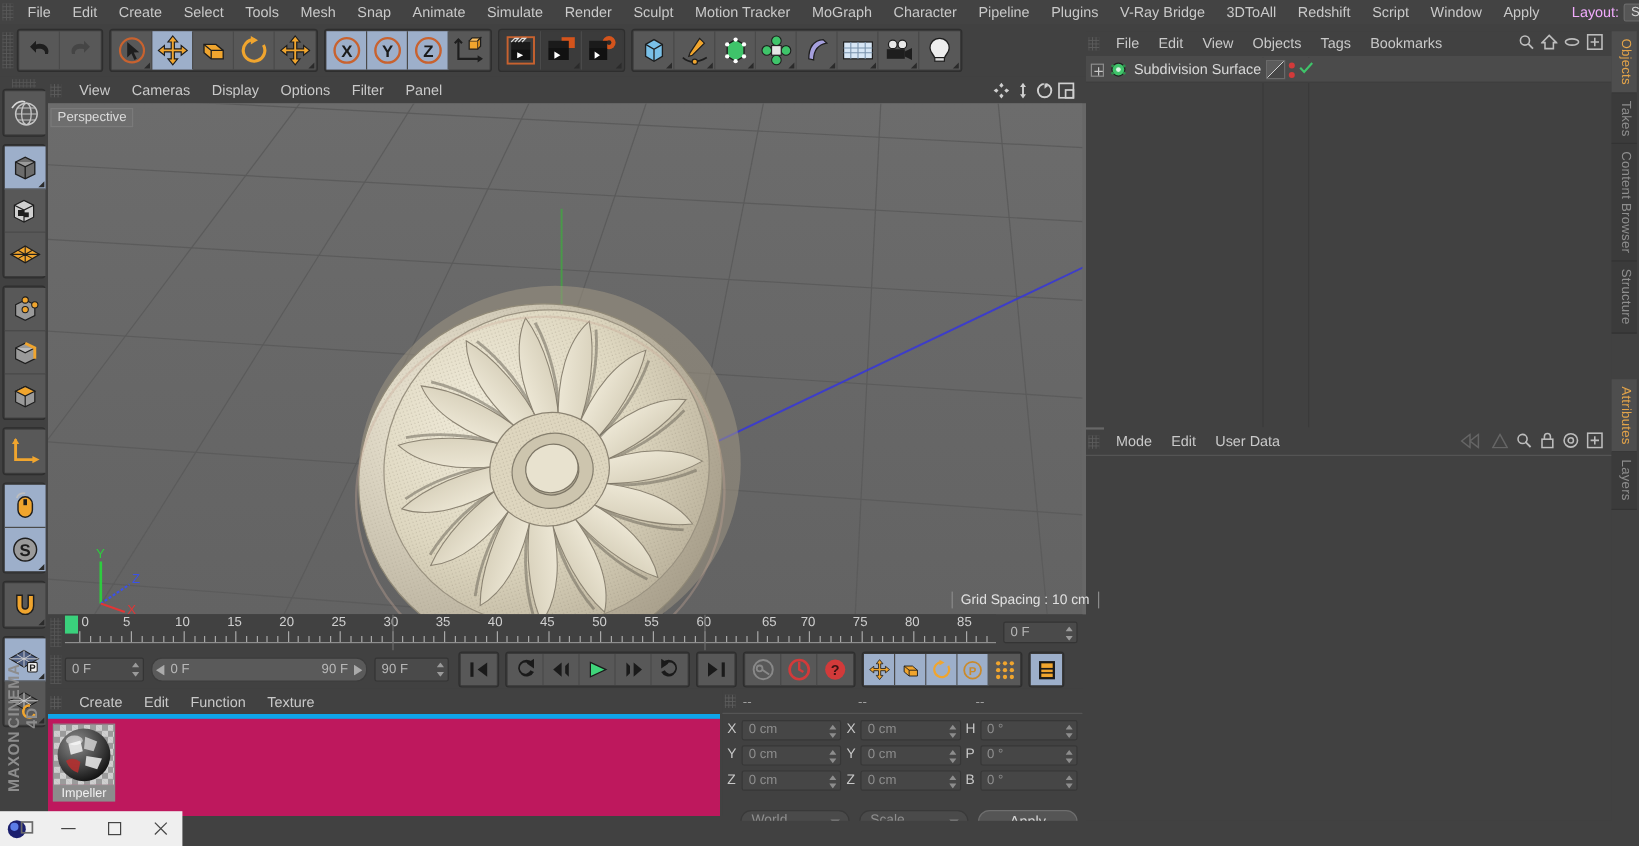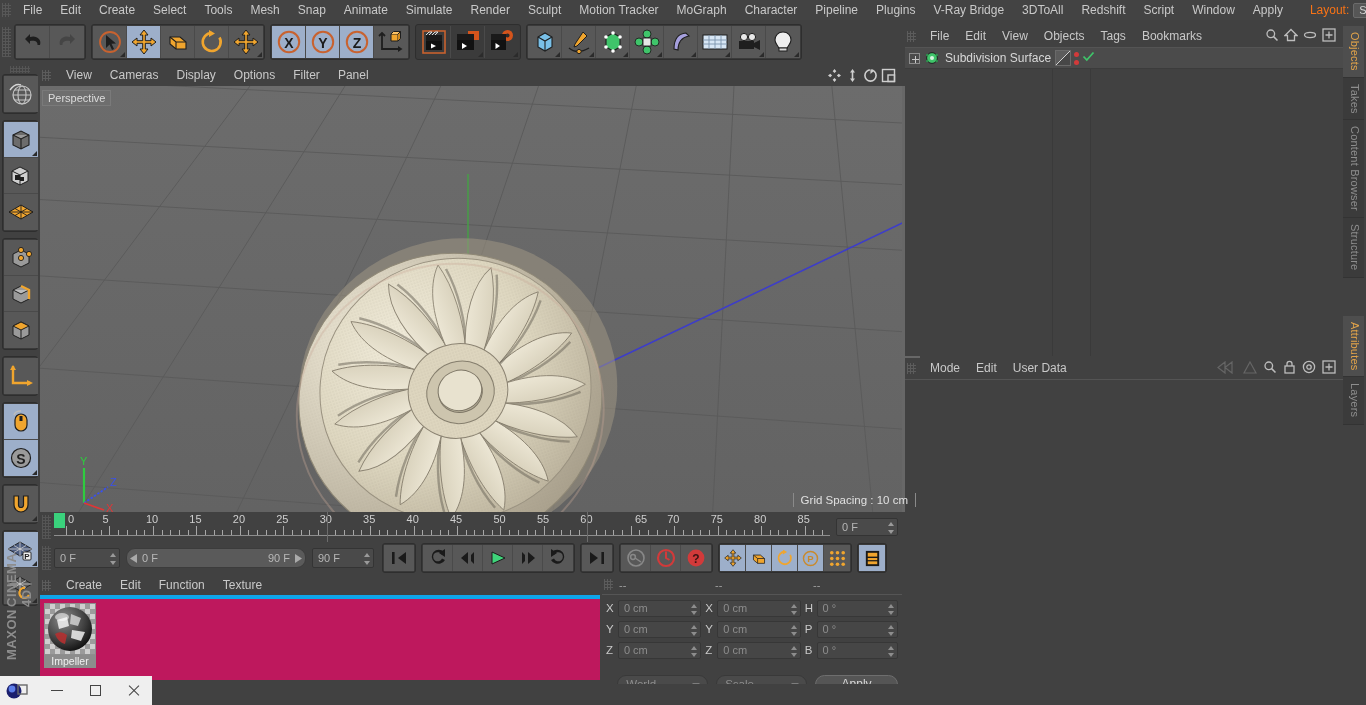--- a/index.html
+++ b/index.html
@@ -14,21 +14,21 @@
   .app{ position:relative; width:1366px; height:705px; background:#414141; }
 
   
   .menubar{
     position:absolute; left:0; top:0; width:1366px; height:20px;
     background:#434343; display:flex; align-items:center;
   }
   .menubar .mi{
     padding:0 9px; height:20px; line-height:20px; color:#c9c9c9; font-size:12px; white-space:nowrap;
   }
-  .layout-label{ margin-left:18px; color:#f97316; font-size:12px; padding-right:4px;}
+  .layout-label{ margin-left:18px; color:#f0abfc; font-size:12px; padding-right:4px;}
   .layout-select{
     width:130px; height:15px; background:#565656; border:1px solid #6b6b6b;
     border-radius:2px; font-size:11px; color:#d4d4d4; position:relative;
     padding-left:5px; line-height:13px;
   }
 
   
   .toolbar{
     position:absolute; left:0; top:20px; width:1366px; height:44px; background:#414141;
     display:flex; align-items:center; padding-left:2px;

